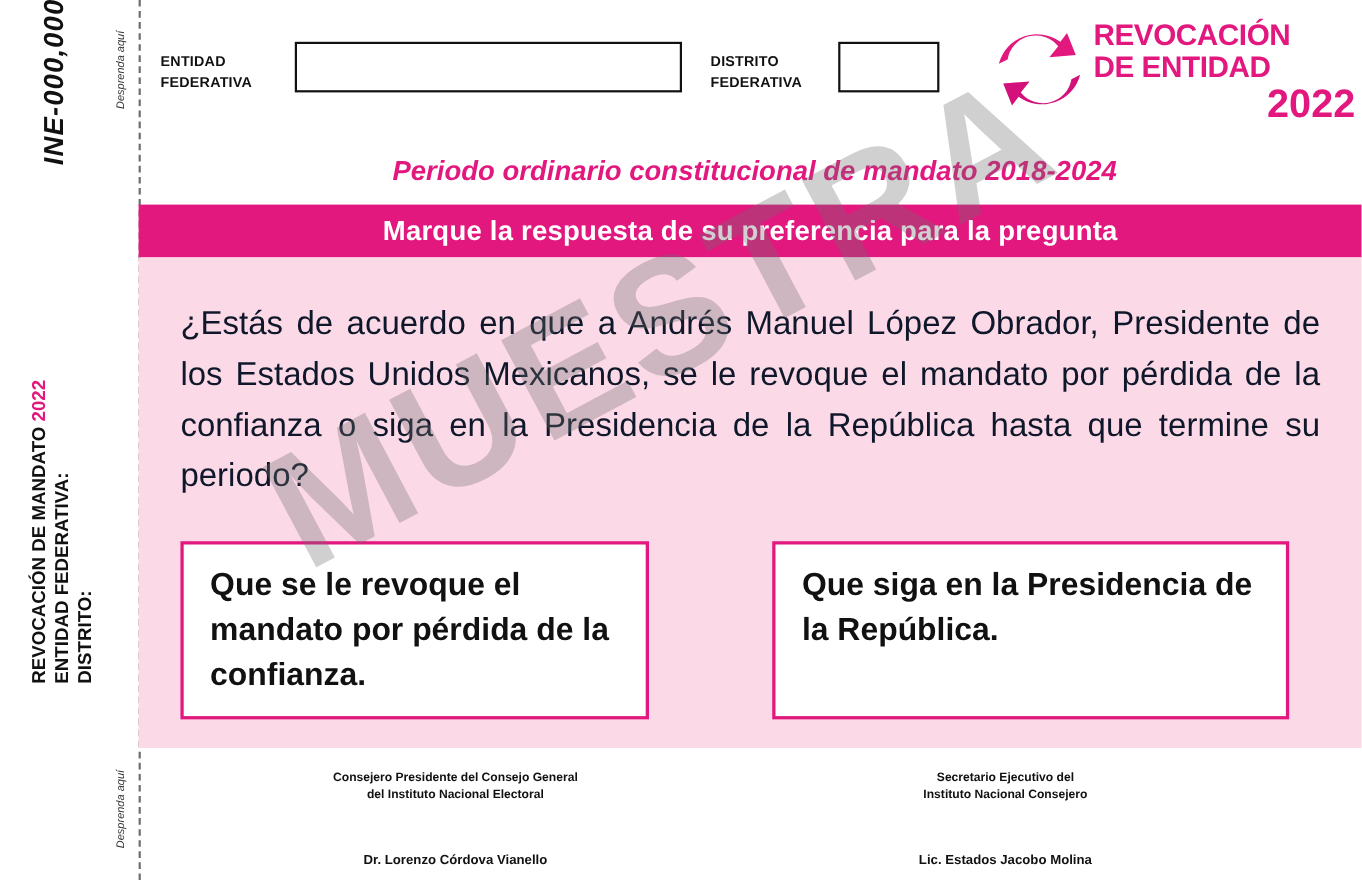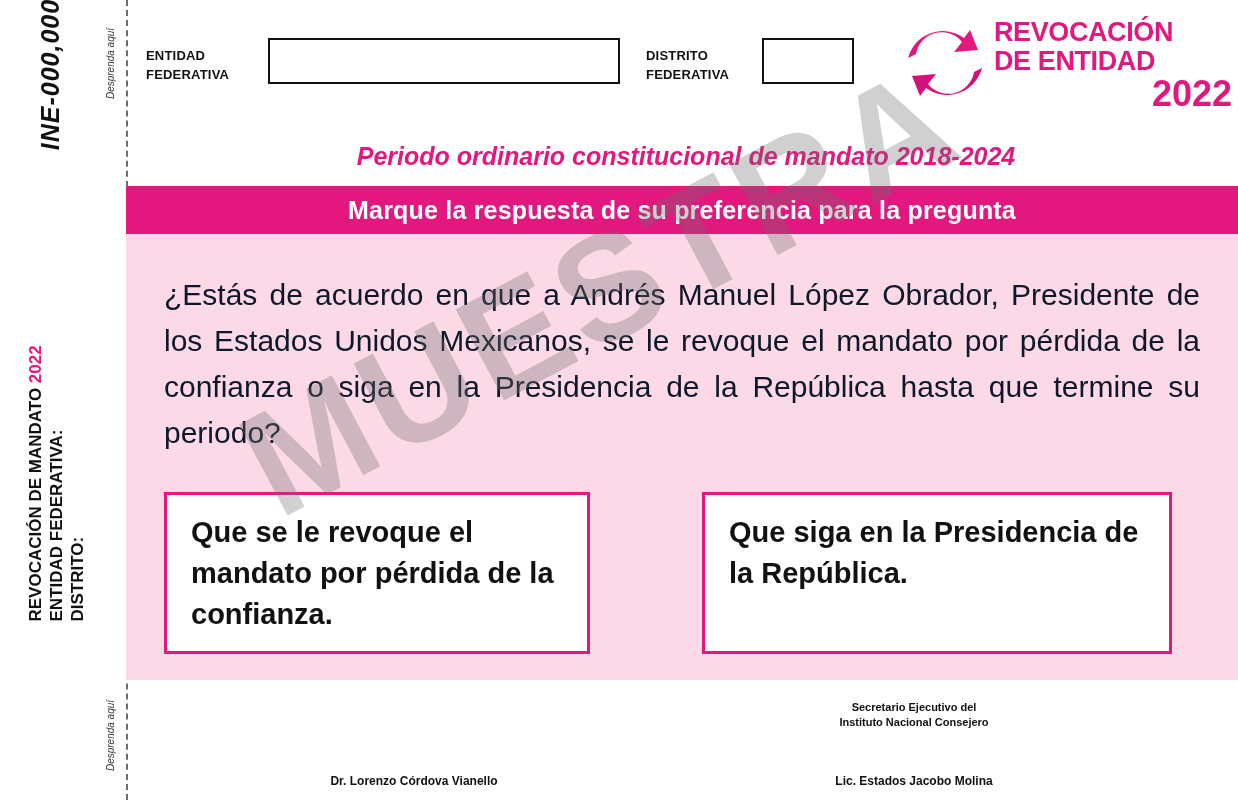--- a/index.html
+++ b/index.html
@@ -366,20 +366,24 @@
         <div class="answer answer-a">
           <span>Que se le revoque el mandato por pérdida de la confianza.</span>
         </div>
         <div class="answer answer-b">
           <span>Que siga en la Presidencia de la República.</span>
         </div>
       </div>
     </div>
 
     <div class="footer">
+      <div class="sig sig-left">
+        <span>Consejero Presidente del Consejo General</span><br>
+        <span>del Instituto Nacional Electoral</span>
+      </div>
       <div class="sig-name name-left">Dr. Lorenzo Córdova Vianello</div>
 
       <div class="sig sig-right">
         <span>Secretario Ejecutivo del</span><br>
         <span>Instituto Nacional Consejero</span>
       </div>
       <div class="sig-name name-right">Lic. Estados Jacobo Molina</div>
     </div>
 
   </div>

